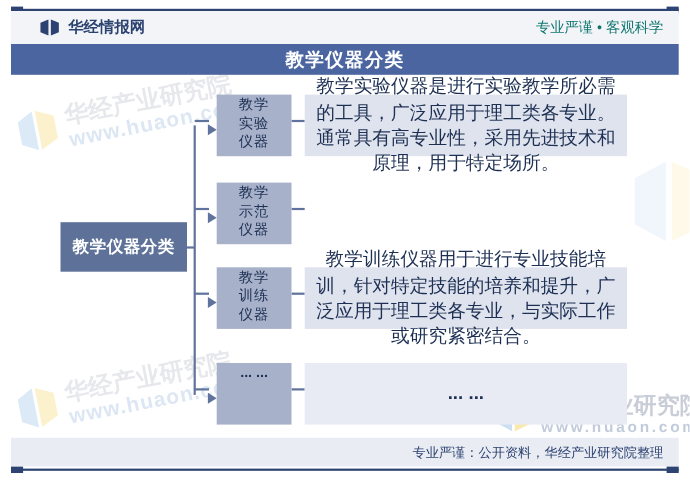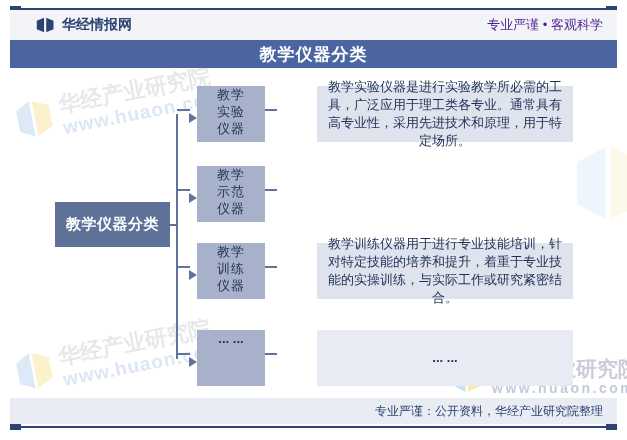--- a/index.html
+++ b/index.html
@@ -17,21 +17,21 @@
   .cap.tl{left:10px;top:6px;} .cap.tr{left:606px;top:6px;}
   .cap.bl{left:10px;top:424px;} .cap.br{left:606px;top:424px;}
   
   .header{
     position:absolute;left:10px;top:10px;width:607px;height:30px;
     background:#f2f4f8;display:flex;align-items:center;
     justify-content:space-between;padding:0 14px;box-sizing:border-box;
     z-index:3;
   }
   .brand{display:flex;align-items:center;gap:7px;color:#2c4270;font-size:14px;font-weight:bold;padding-left:12px;}
-  .tagline{color:#4c1d95;font-size:13px;}
+  .tagline{color:#0f766e;font-size:13px;}
   
   .titlebar{
     position:absolute;left:10px;top:40px;width:607px;height:28px;
     background:#4b65a0;color:#ffffff;font-size:17px;font-weight:bold;
     display:flex;align-items:center;justify-content:center;letter-spacing:1px;
     z-index:3;
   }
   
   .wm{position:absolute;z-index:0;display:flex;align-items:flex-start;gap:8px;pointer-events:none;}
   .wm.diag{transform:rotate(-11deg);}
@@ -61,24 +61,24 @@
     border-top:5px solid transparent;border-bottom:5px solid transparent;
     border-left:8px solid #60739c;
   }
   .node-box{
     position:absolute;left:197px;width:68px;height:56px;
     background:#a7b1c9;color:#1d3054;font-size:13px;line-height:1.32;
     display:flex;flex-direction:column;align-items:center;justify-content:flex-start;
     z-index:2;letter-spacing:1px;
   }
   .desc-box{
-    position:absolute;left:277px;width:256px;height:56px;
-    background:#dfe3ee;color:#1d3054;font-size:13px;line-height:1.38;
+    position:absolute;left:277px;width:293px;height:56px;
+    background:#dfe3ee;color:#1d3054;font-size:17px;line-height:1.38;
     display:flex;align-items:center;justify-content:center;text-align:center;
-    padding:2px 7px;box-sizing:border-box;z-index:2;margin-left:40px;
+    padding:2px 7px;box-sizing:border-box;z-index:2;
   }
   .desc-box.light{background:#e8ebf3;font-weight:bold;}
   .node-box.dots{font-weight:bold;letter-spacing:0;}
   .r1{top:86px;}  .c1{top:109px;} .l1{top:113px;}
   .r2{top:166px;} .c2{top:189px;} .l2{top:193px;}
   .r3{top:243px;} .c3{top:266px;} .l3{top:270px;}
   .r4{top:330px;} .c4{top:353px;} .l4{top:357px;}
   
   .footer{
     position:absolute;left:10px;top:398px;width:607px;height:26px;
@@ -170,21 +170,21 @@
   <div class="line dash c2"></div>
 
   <div class="line arrow-line c3"></div>
   <div class="arrow-head l3"></div>
   <div class="node-box r3">
     <div>教学</div>
     <div>训练</div>
     <div>仪器</div>
   </div>
   <div class="line dash c3"></div>
-  <div class="desc-box r3">教学训练仪器用于进行专业技能培训，针对特定技能的培养和提升，着重于专业技能的实操训练，与实际工作或研究紧密结合。</div>
+  <div class="desc-box r3">教学训练仪器用于进行专业技能培训，针对特定技能的培养和提升，广泛应用于理工类各专业，与实际工作或研究紧密结合。</div>
 
   <div class="line arrow-line c4"></div>
   <div class="arrow-head l4"></div>
   <div class="node-box dots r4">
     <div>... ...</div>
   </div>
   <div class="line dash c4"></div>
   <div class="desc-box light r4">... ...</div>
 
   <div class="footer">

